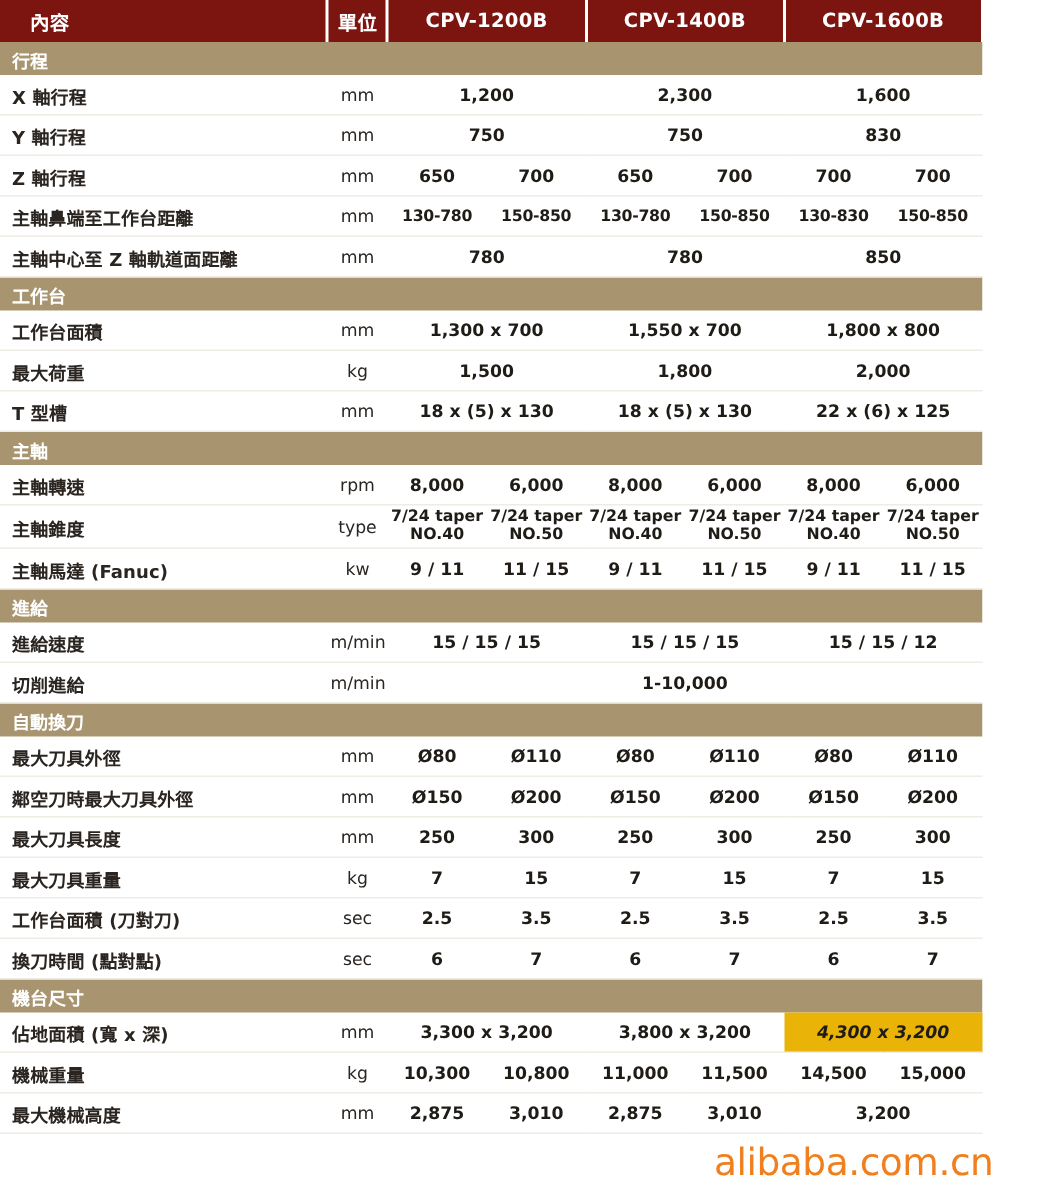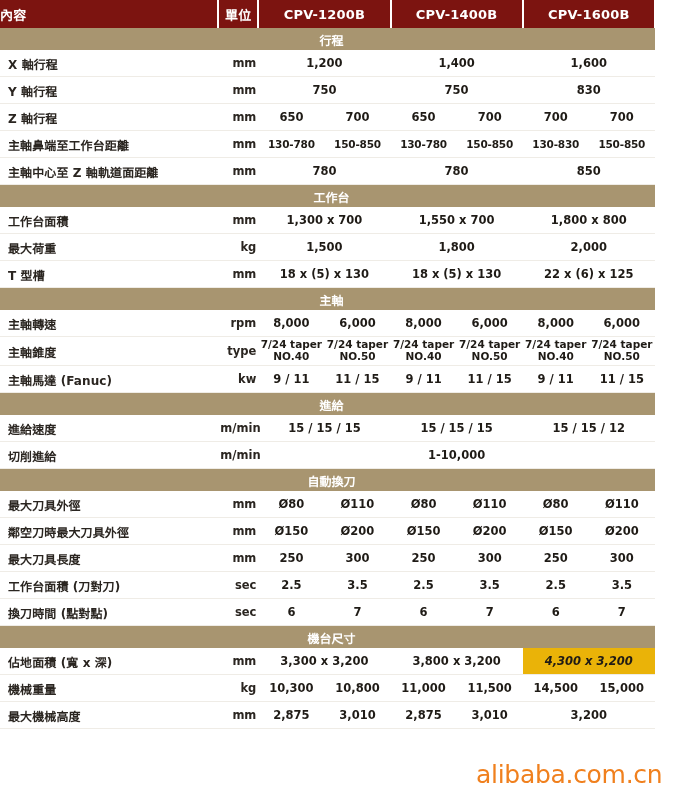--- a/index.html
+++ b/index.html
@@ -42,42 +42,42 @@
     font-size: 13px;
     font-weight: bold;
     height: 28px;
     padding: 0;
     vertical-align: middle;
     border-right: 2px solid #ffffff;
     letter-spacing: 0.2px;
   }
   tr.head-row th.h-label {
     text-align: left;
-    padding-left: 0;
+    padding-left: 20px;
   }
   tr.head-row th.h-unit {
     text-align: center;
   }
   tr.head-row th.h-model {
     text-align: center;
   }
   tr.head-row th.h-pad {
     background: #ffffff;
     border-right: none;
   }
 
   
   tr.section-row td {
     background: #a89570;
     color: #ffffff;
     font-weight: bold;
     font-size: 12px;
     height: 22px;
     padding: 0 0 0 8px;
-    text-align: center;
+    text-align: left;
     vertical-align: middle;
   }
   tr.section-row td.s-pad {
     background: #ffffff;
     padding: 0;
   }
 
   
   tr.data-row td {
     height: 24px;
@@ -89,22 +89,22 @@
   tr.data-row td.d-label {
     text-align: left;
     padding-left: 8px;
     font-weight: bold;
     color: #2a2520;
     font-size: 12px;
     letter-spacing: 0.1px;
     margin-left: 37px;
   }
   tr.data-row td.d-unit {
-    text-align: right;
-    font-weight: bold;
+    text-align: center;
+    font-weight: normal;
     color: #2a2520;
   }
   tr.data-row td.d-val {
     text-align: center;
     font-weight: bold;
     color: #1f1b16;
     white-space: nowrap;
   }
   tr.data-row td.d-pad {
     border-bottom: none;
@@ -168,21 +168,21 @@
     </thead>
     <tbody id="table-body">
         <tr class="section-row">
           <td colspan="8">行程</td>
           <td class="s-pad"></td>
         </tr>
         <tr class="data-row">
           <td class="d-label">X 軸行程</td>
           <td class="d-unit">mm</td>
           <td class="d-val" colspan="2">1,200</td>
-          <td class="d-val" colspan="2">1,400</td>
+          <td class="d-val" colspan="2">2,300</td>
           <td class="d-val" colspan="2">1,600</td>
           <td class="d-pad"></td>
         </tr>
         <tr class="data-row">
           <td class="d-label">Y 軸行程</td>
           <td class="d-unit">mm</td>
           <td class="d-val" colspan="2">750</td>
           <td class="d-val" colspan="2">750</td>
           <td class="d-val" colspan="2">830</td>
           <td class="d-pad"></td>
@@ -331,20 +331,31 @@
           <td class="d-unit">mm</td>
           <td class="d-val" colspan="1">250</td>
           <td class="d-val" colspan="1">300</td>
           <td class="d-val" colspan="1">250</td>
           <td class="d-val" colspan="1">300</td>
           <td class="d-val" colspan="1">250</td>
           <td class="d-val" colspan="1">300</td>
           <td class="d-pad"></td>
         </tr>
         <tr class="data-row">
+          <td class="d-label">最大刀具重量</td>
+          <td class="d-unit">kg</td>
+          <td class="d-val" colspan="1">7</td>
+          <td class="d-val" colspan="1">15</td>
+          <td class="d-val" colspan="1">7</td>
+          <td class="d-val" colspan="1">15</td>
+          <td class="d-val" colspan="1">7</td>
+          <td class="d-val" colspan="1">15</td>
+          <td class="d-pad"></td>
+        </tr>
+        <tr class="data-row">
           <td class="d-label">工作台面積 (刀對刀)</td>
           <td class="d-unit">sec</td>
           <td class="d-val" colspan="1">2.5</td>
           <td class="d-val" colspan="1">3.5</td>
           <td class="d-val" colspan="1">2.5</td>
           <td class="d-val" colspan="1">3.5</td>
           <td class="d-val" colspan="1">2.5</td>
           <td class="d-val" colspan="1">3.5</td>
           <td class="d-pad"></td>
         </tr>

